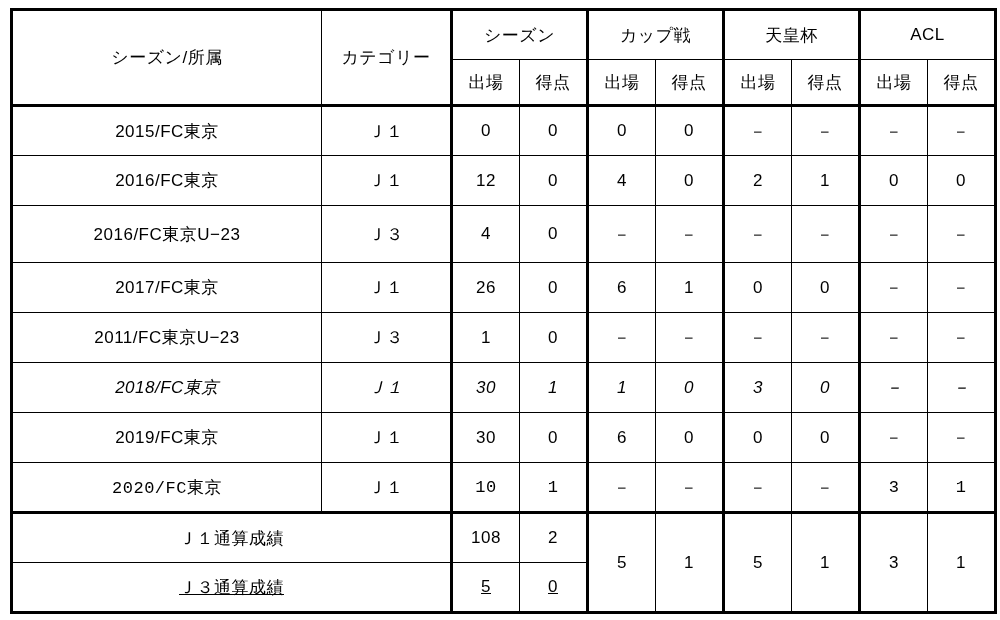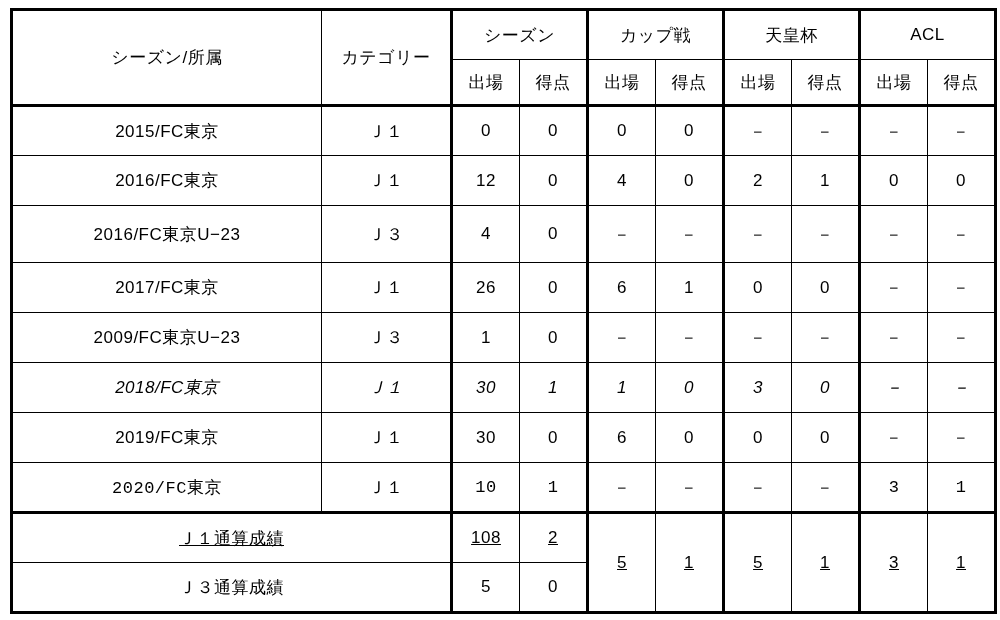--- a/index.html
+++ b/index.html
@@ -149,21 +149,21 @@
         <td class="num">0</td>
         <td class="num thick-left">6</td>
         <td class="num">1</td>
         <td class="num thick-left">0</td>
         <td class="num">0</td>
         <td class="num thick-left">－</td>
         <td class="num">－</td>
       </tr>
 
       <tr style="height:50px;">
-        <td class="season-cell">2009/FC東京U−23</td>
+        <td class="season-cell">2011/FC東京U−23</td>
         <td class="cat-cell">Ｊ３</td>
         <td class="num thick-left">1</td>
         <td class="num">0</td>
         <td class="num thick-left">－</td>
         <td class="num">－</td>
         <td class="num thick-left">－</td>
         <td class="num">－</td>
         <td class="num thick-left">－</td>
         <td class="num">－</td>
       </tr>
@@ -200,32 +200,32 @@
         <td class="num thick-left">10</td>
         <td class="num">1</td>
         <td class="num thick-left">－</td>
         <td class="num">－</td>
         <td class="num thick-left">－</td>
         <td class="num">－</td>
         <td class="num thick-left">3</td>
         <td class="num">1</td>
       </tr>
 
-      <tr style="height:50px;text-decoration:underline;">
+      <tr style="height:50px;">
         <td colspan="2" class="total-label thick-top">Ｊ１通算成績</td>
         <td class="num thick-left thick-top">108</td>
         <td class="num thick-top">2</td>
         <td rowspan="2" class="num thick-left thick-top">5</td>
         <td rowspan="2" class="num thick-top">1</td>
         <td rowspan="2" class="num thick-left thick-top">5</td>
         <td rowspan="2" class="num thick-top">1</td>
         <td rowspan="2" class="num thick-left thick-top">3</td>
         <td rowspan="2" class="num thick-top">1</td>
       </tr>
 
-      <tr style="height:50px;">
+      <tr style="height:50px;text-decoration:underline;">
         <td colspan="2" class="total-label">Ｊ３通算成績</td>
         <td class="num thick-left">5</td>
         <td class="num">0</td>
       </tr>
     </tbody>
   </table>
 </div>
 
 </body></html>

